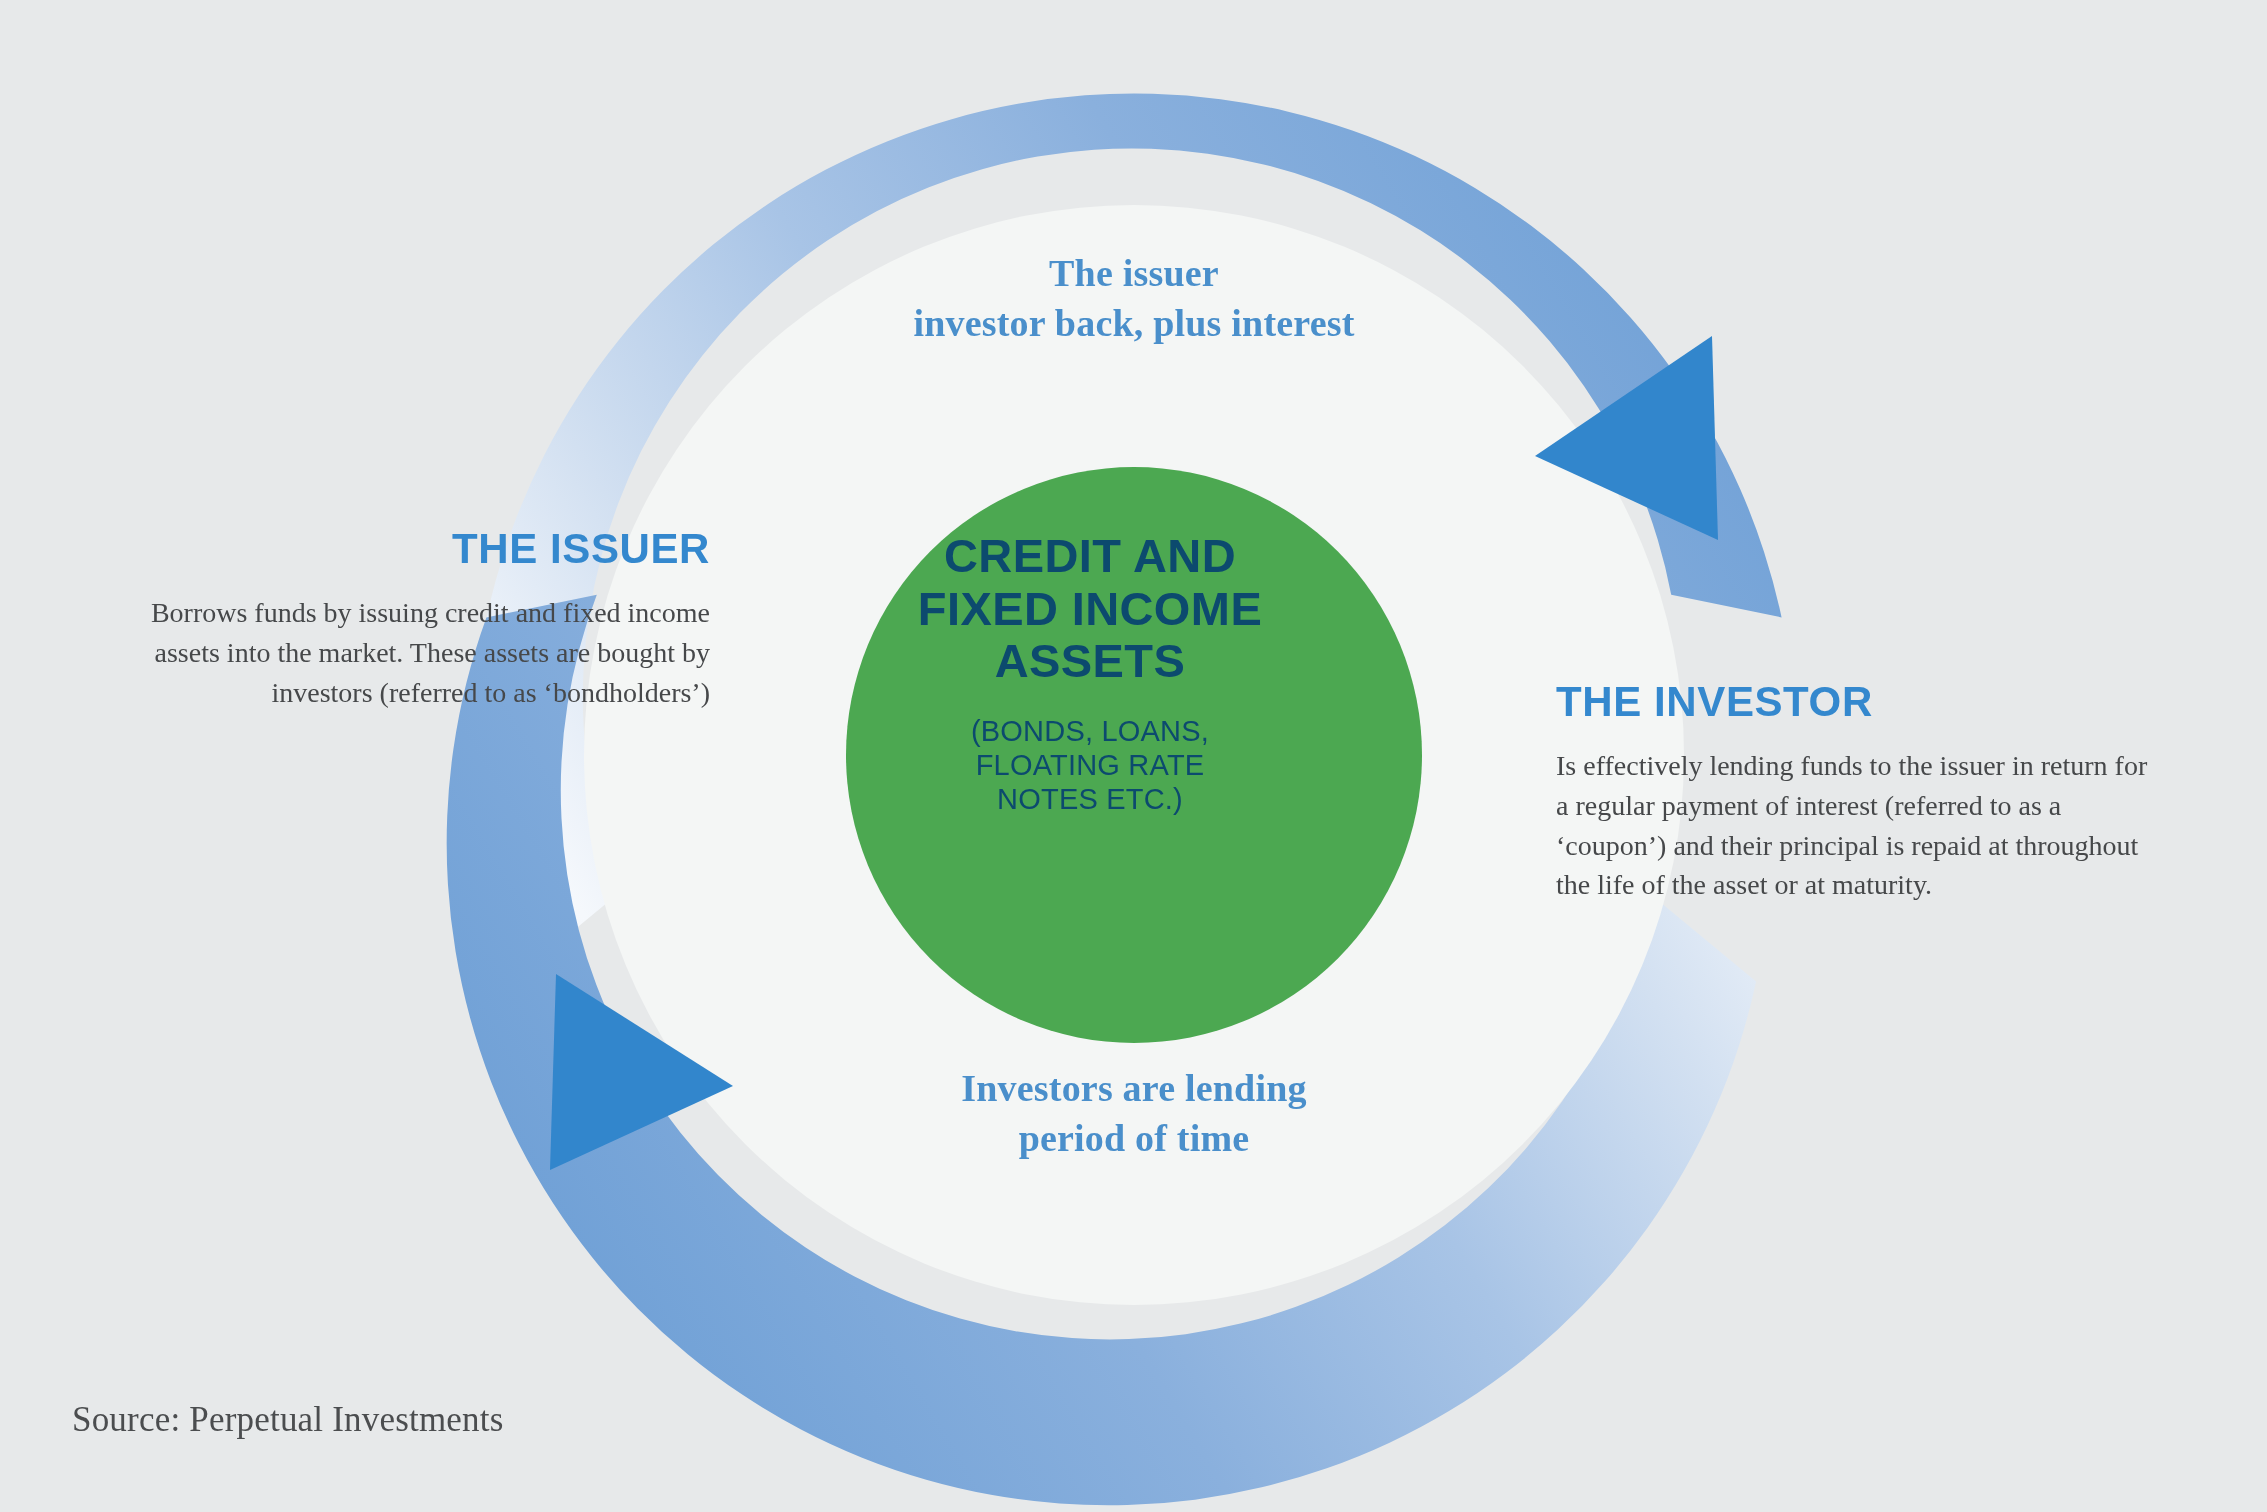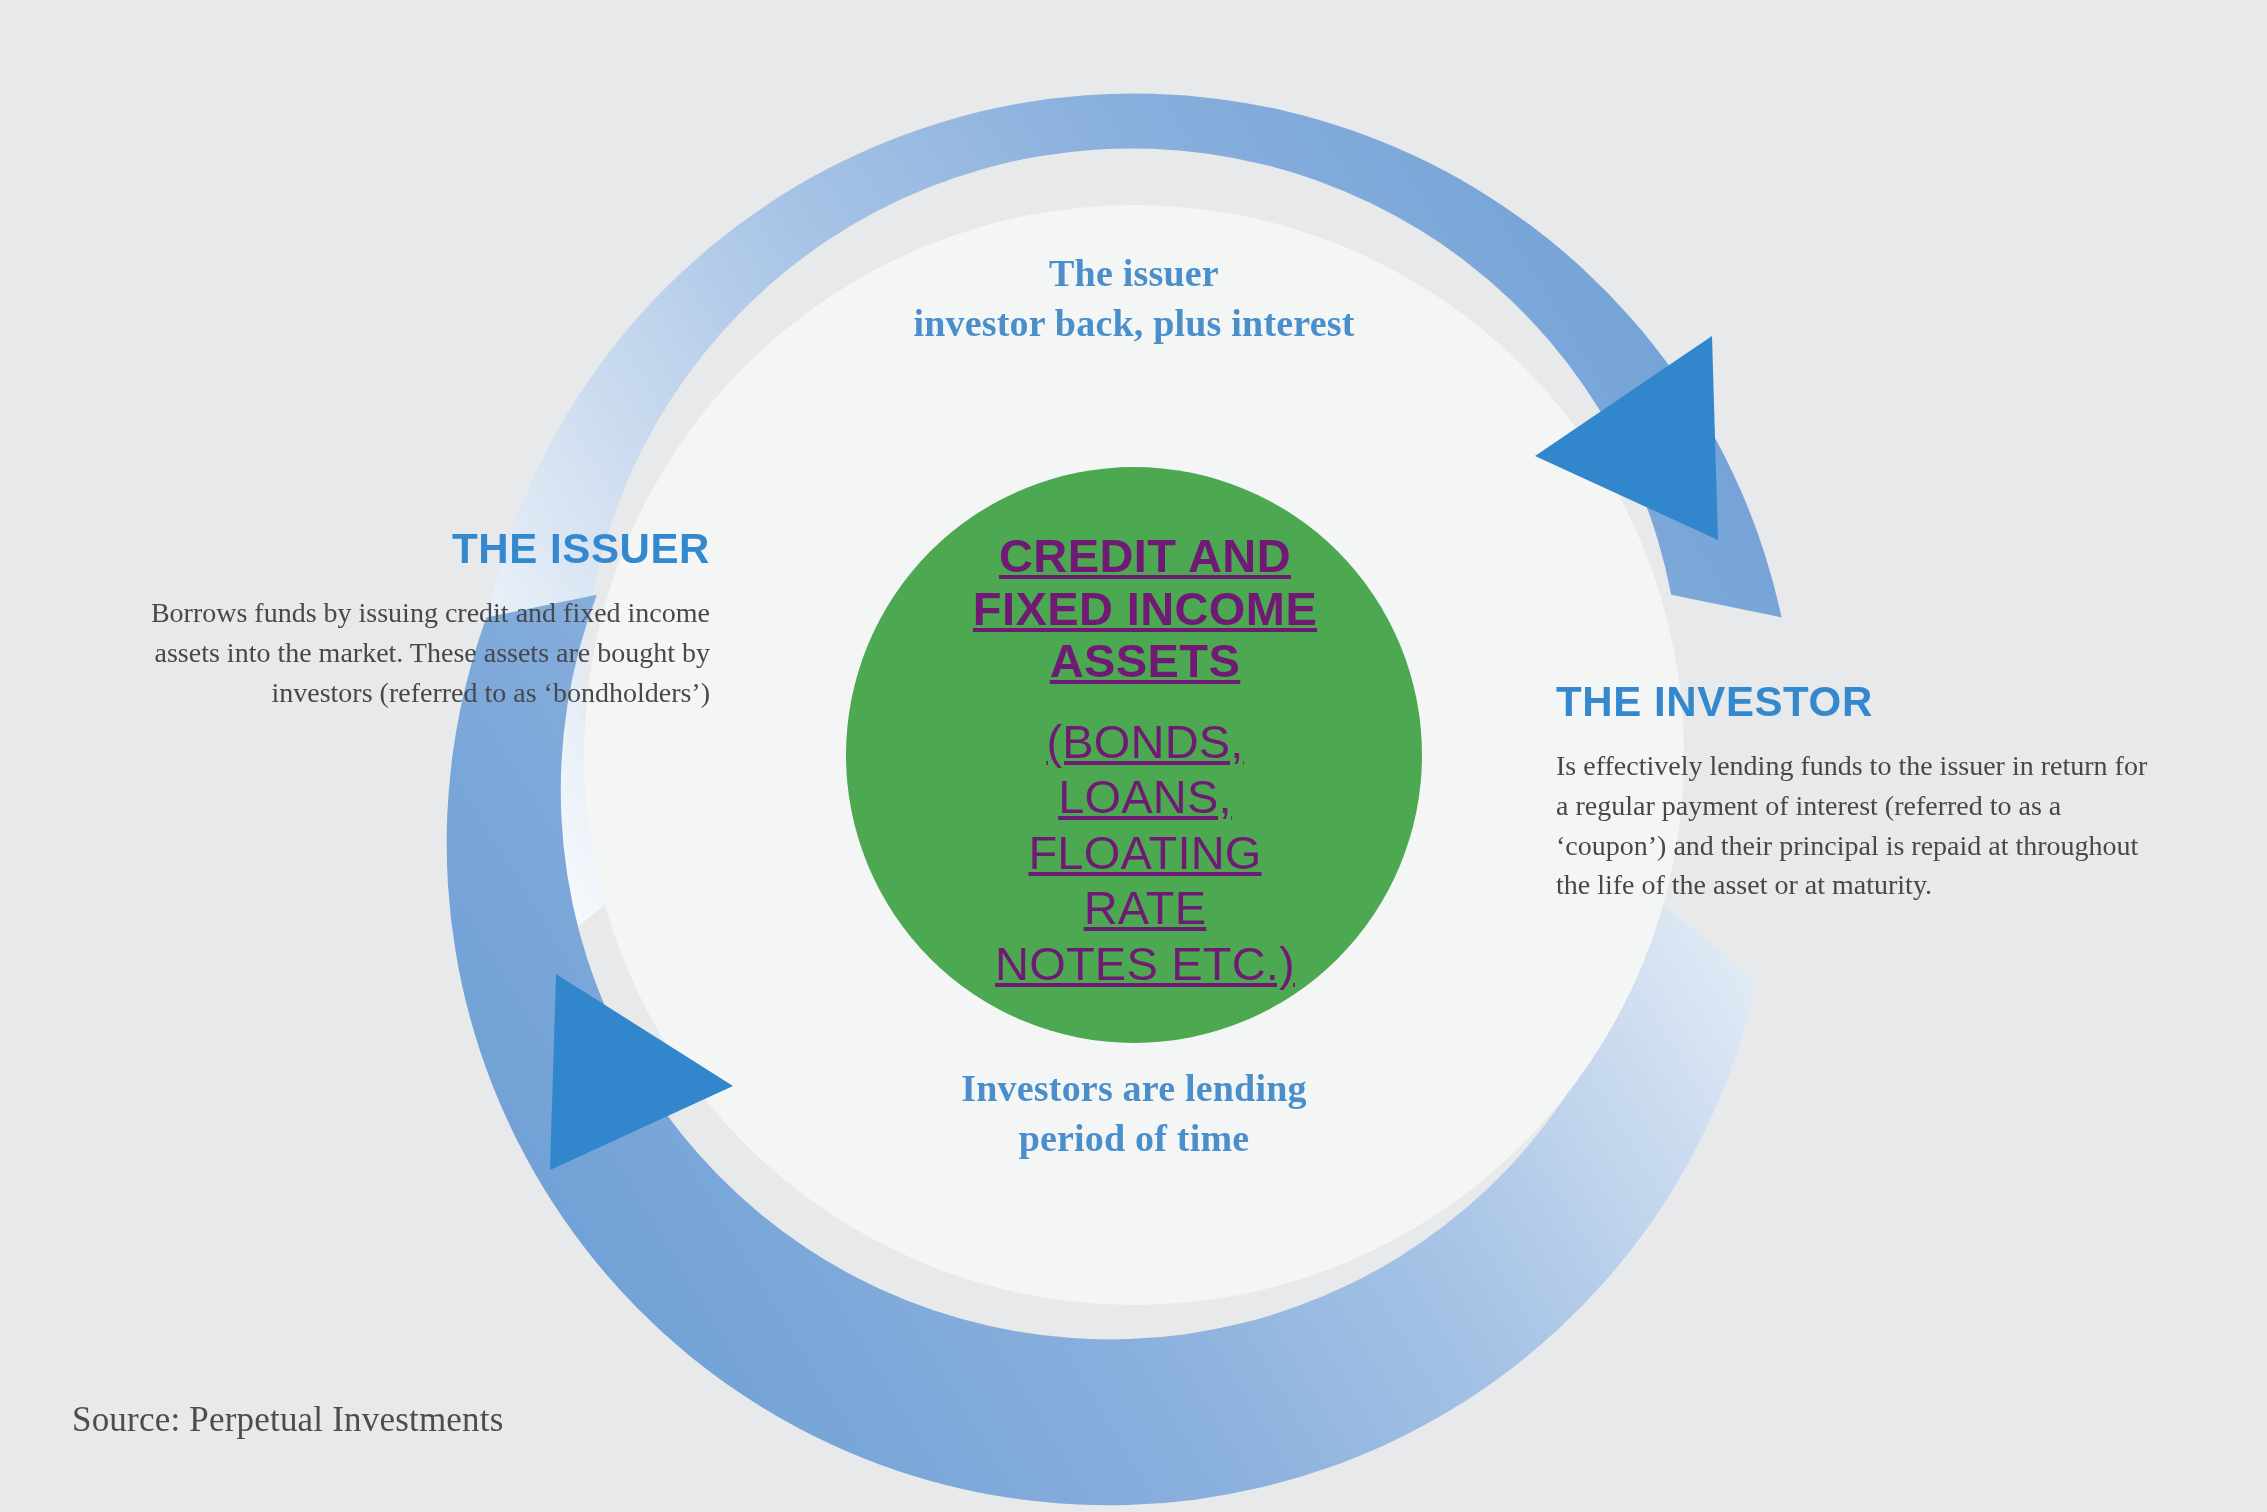--- a/index.html
+++ b/index.html
@@ -27,41 +27,40 @@
     position: absolute;
     left: 0;
     top: 0;
     width: 2267px;
     height: 1512px;
   }
 
   
   .center-label {
     position: absolute;
-    left: 845px;
+    left: 790px;
     top: 530px;
     width: 600px;
     text-align: center;
-    color: #701a75;
+    color: #0c4a6e;
     pointer-events: none;
-    text-decoration: underline;
   }
   .center-title {
     font-family: "Liberation Sans", sans-serif;
     font-weight: bold;
     font-size: 47px;
     line-height: 1.12;
     letter-spacing: 0.4px;
     margin: 0 auto;
     width: 380px;
   }
   .center-sub {
     font-family: "Liberation Sans", sans-serif;
     font-weight: normal;
-    font-size: 47px;
+    font-size: 29px;
     line-height: 1.18;
     letter-spacing: 0.2px;
     margin: 26px auto 0 auto;
     width: 350px;
     text-align: center;
   }
 
   
   .ring-caption {
     position: absolute;

